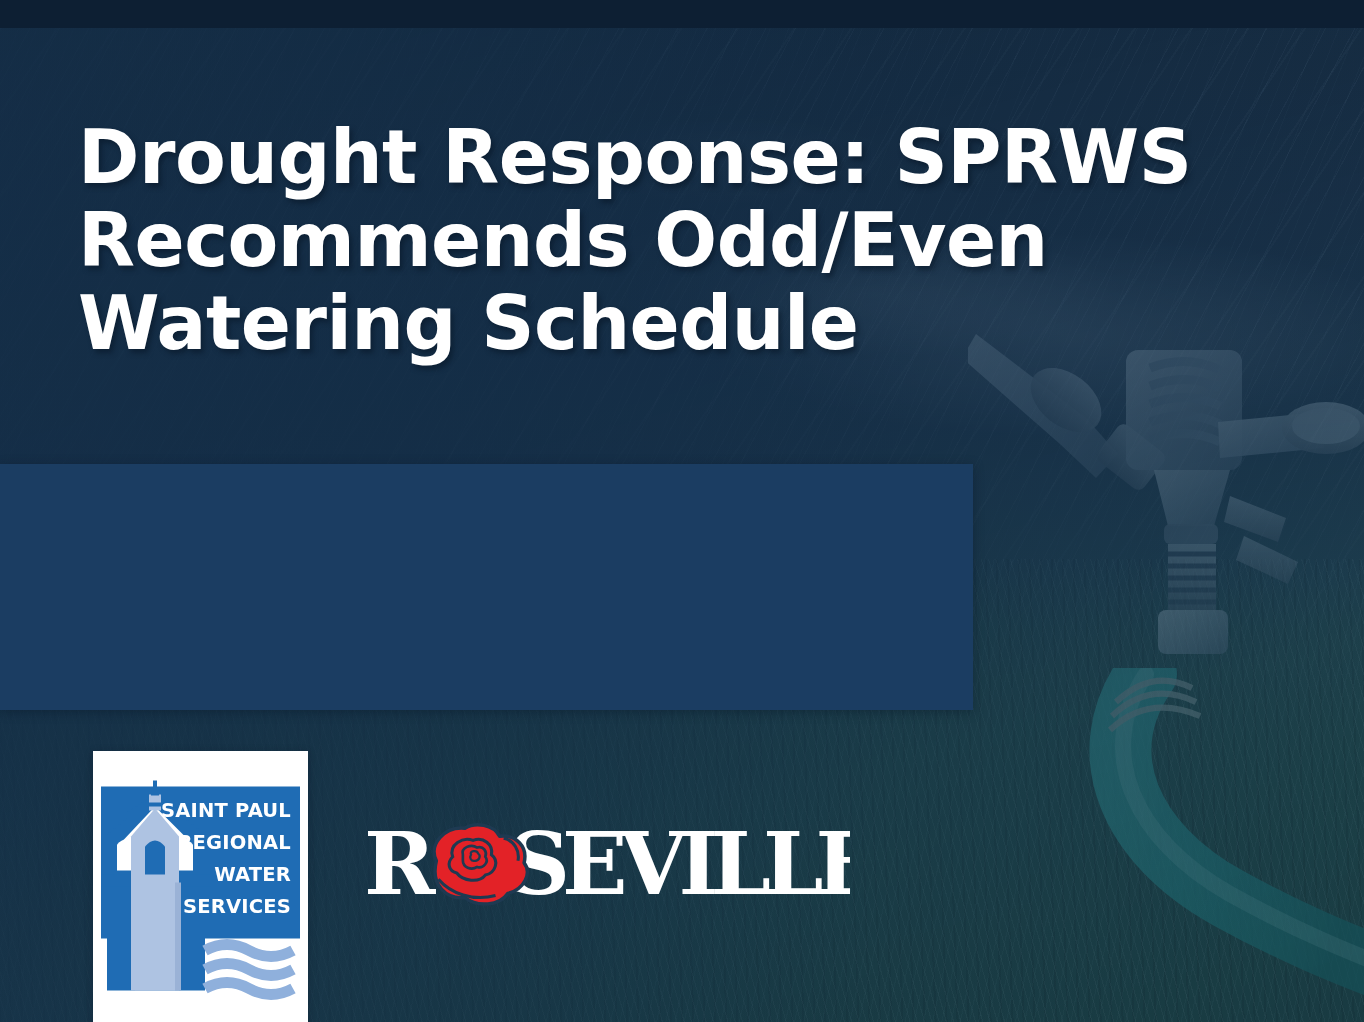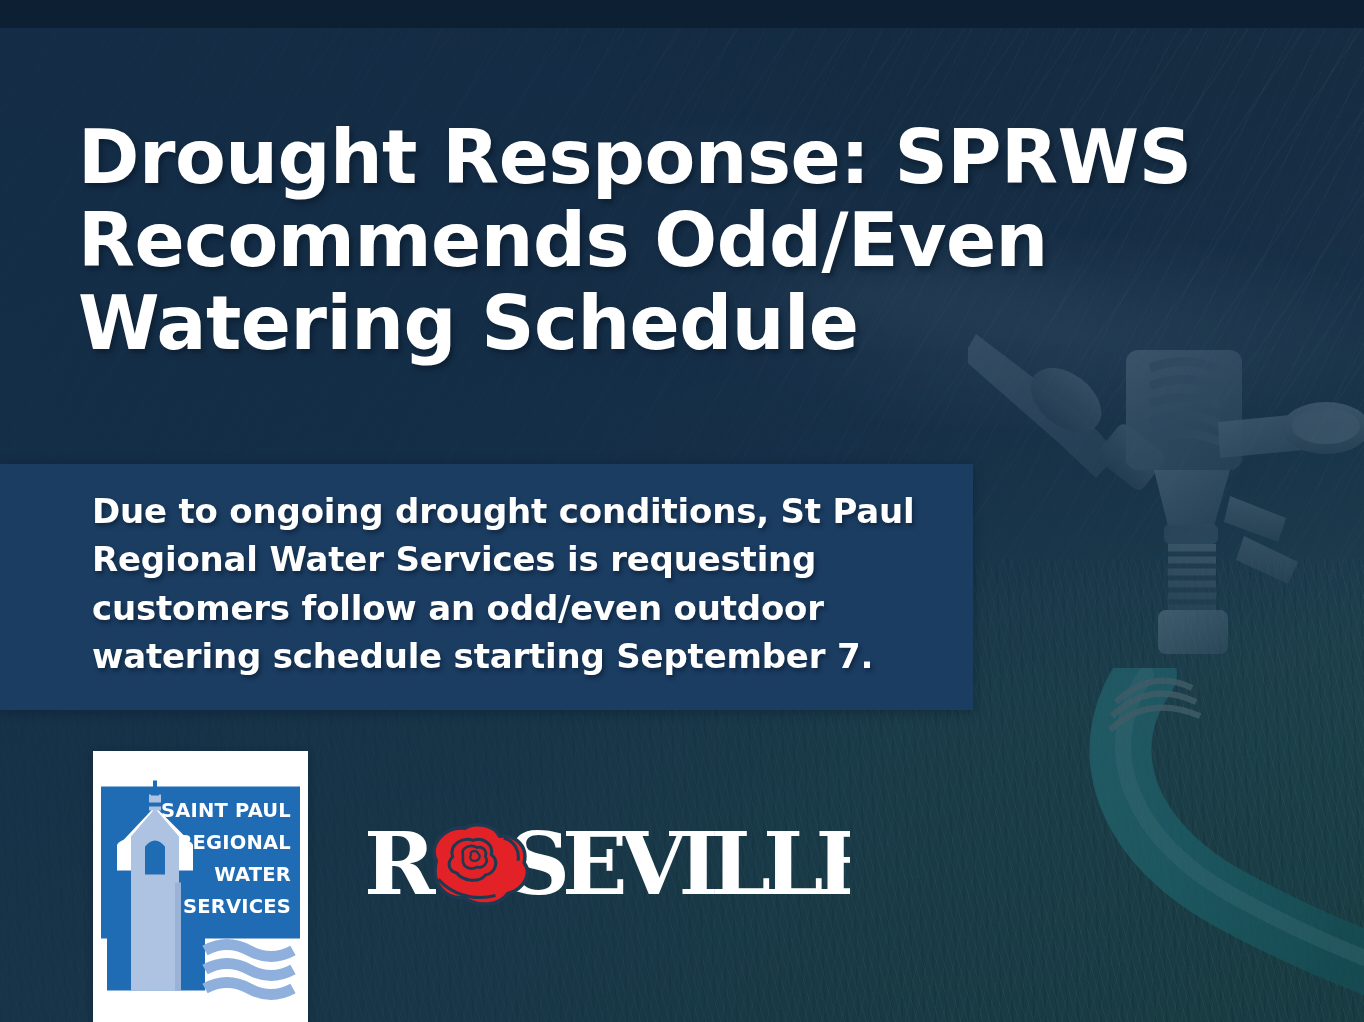--- a/index.html
+++ b/index.html
@@ -226,24 +226,20 @@
   </div>
 
   <div class="bg-layer bg-tint"></div>
   <div class="bg-layer bg-vignette"></div>
 
   <div class="headline">Drought Response: SPRWS
 Recommends Odd/Even
 Watering Schedule</div>
 
   <div class="panel"></div>
-  <div class="panel-text">Due to ongoing drought conditions, St Paul
-Regional Water Services is requesting
-customers follow an odd/even outdoor
-watering schedule starting September 7.</div>
 
   <div class="sprws-logo">
     <svg viewBox="0 0 215 219" xmlns="http://www.w3.org/2000/svg">
 
       <rect x="0" y="0" width="215" height="219" fill="#ffffff"></rect>
 
       <rect x="8" y="8" width="199" height="152" fill="#1f6cb4"></rect>
 
       <path d="M14 56 L34 40 L34 34 L62 16 L92 34 L92 40 L112 56 L112 212 L14 212 Z" fill="#1f6cb4"></path>
 

